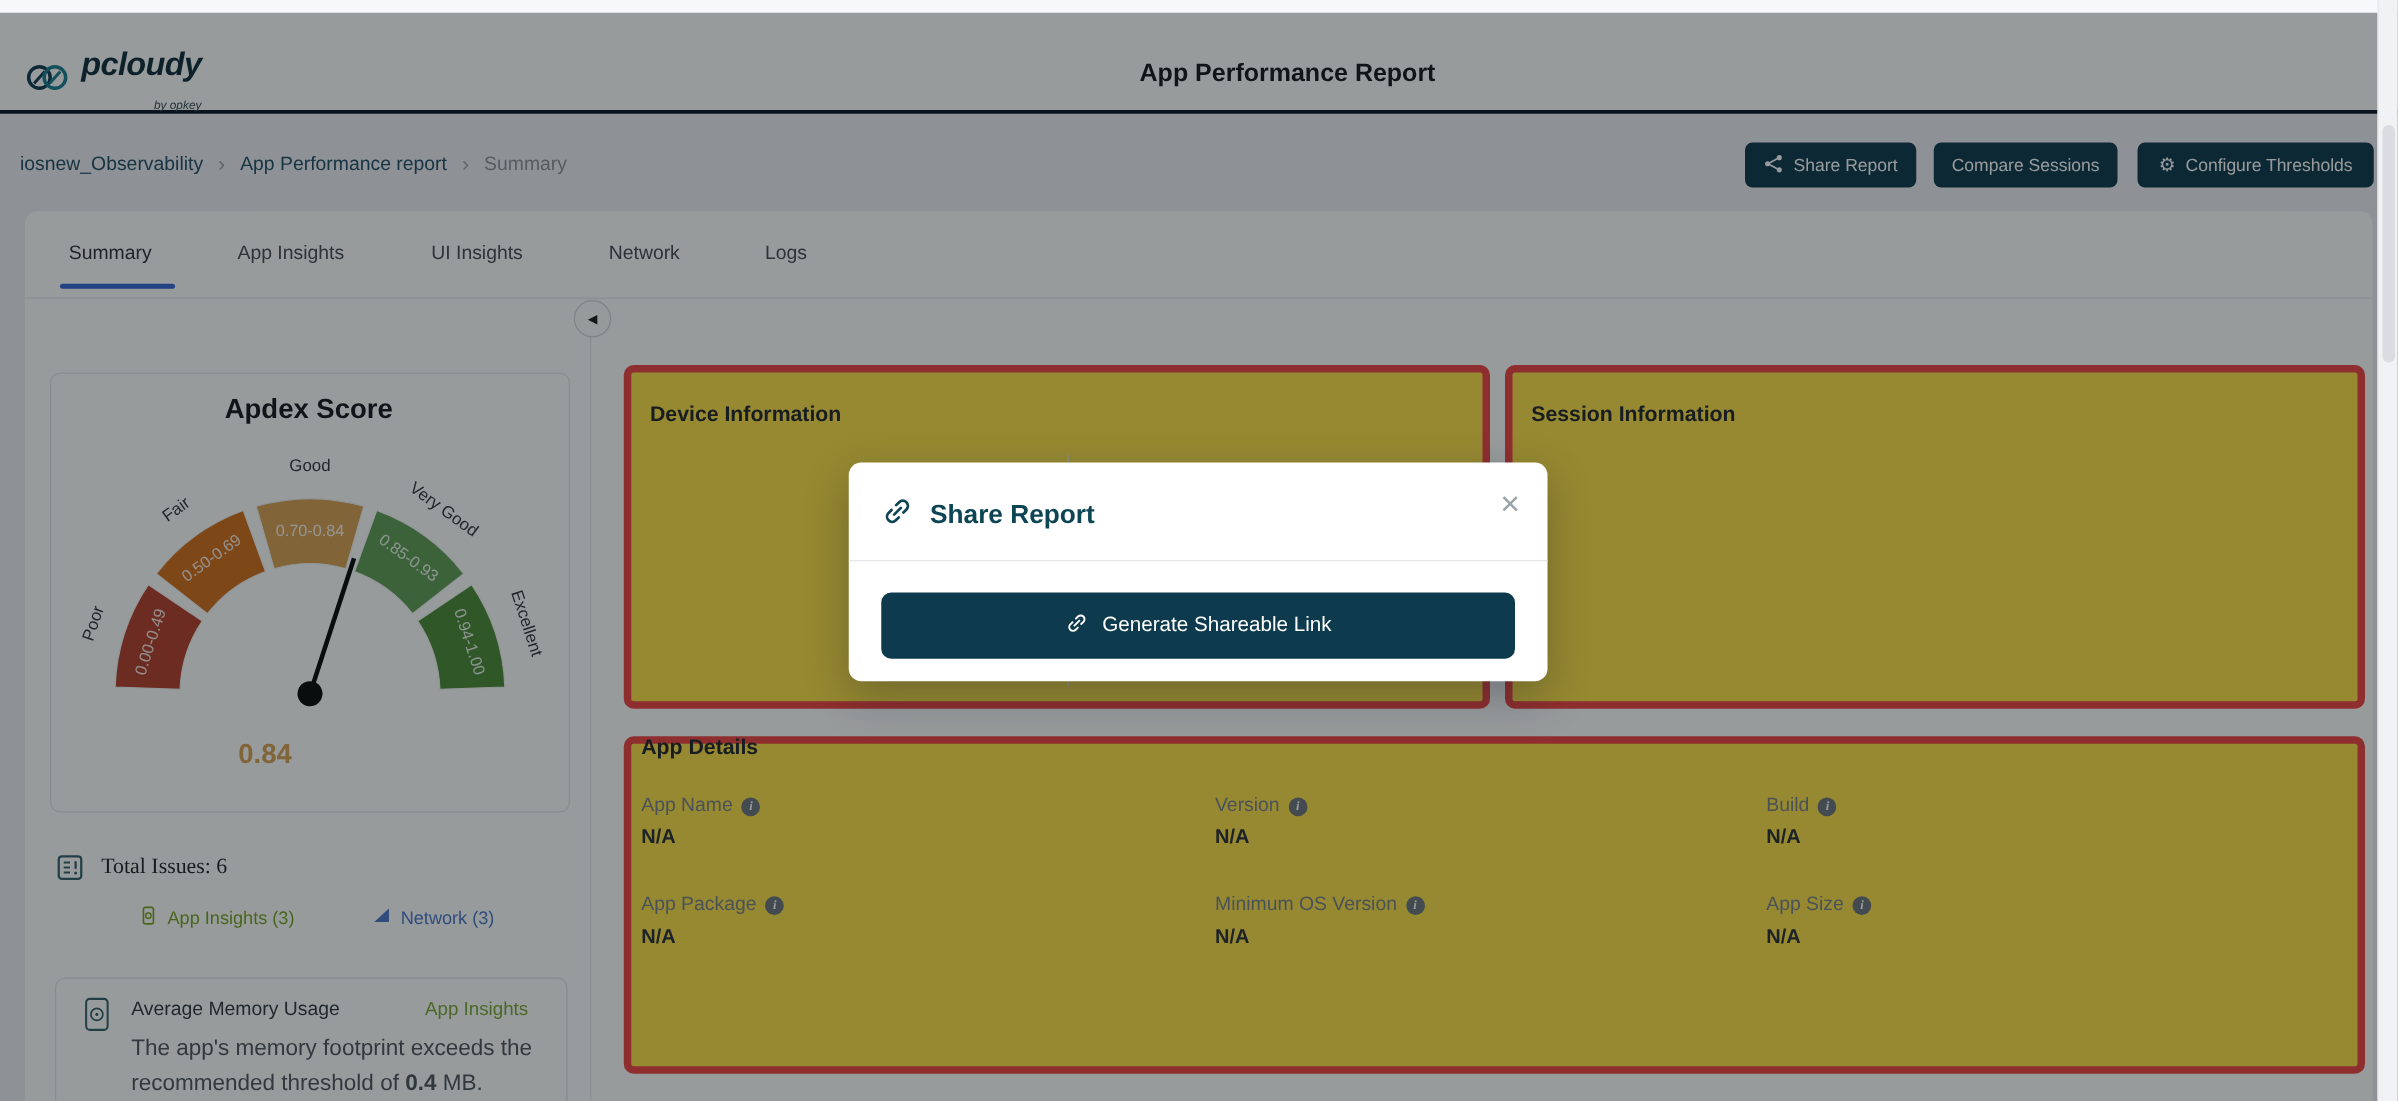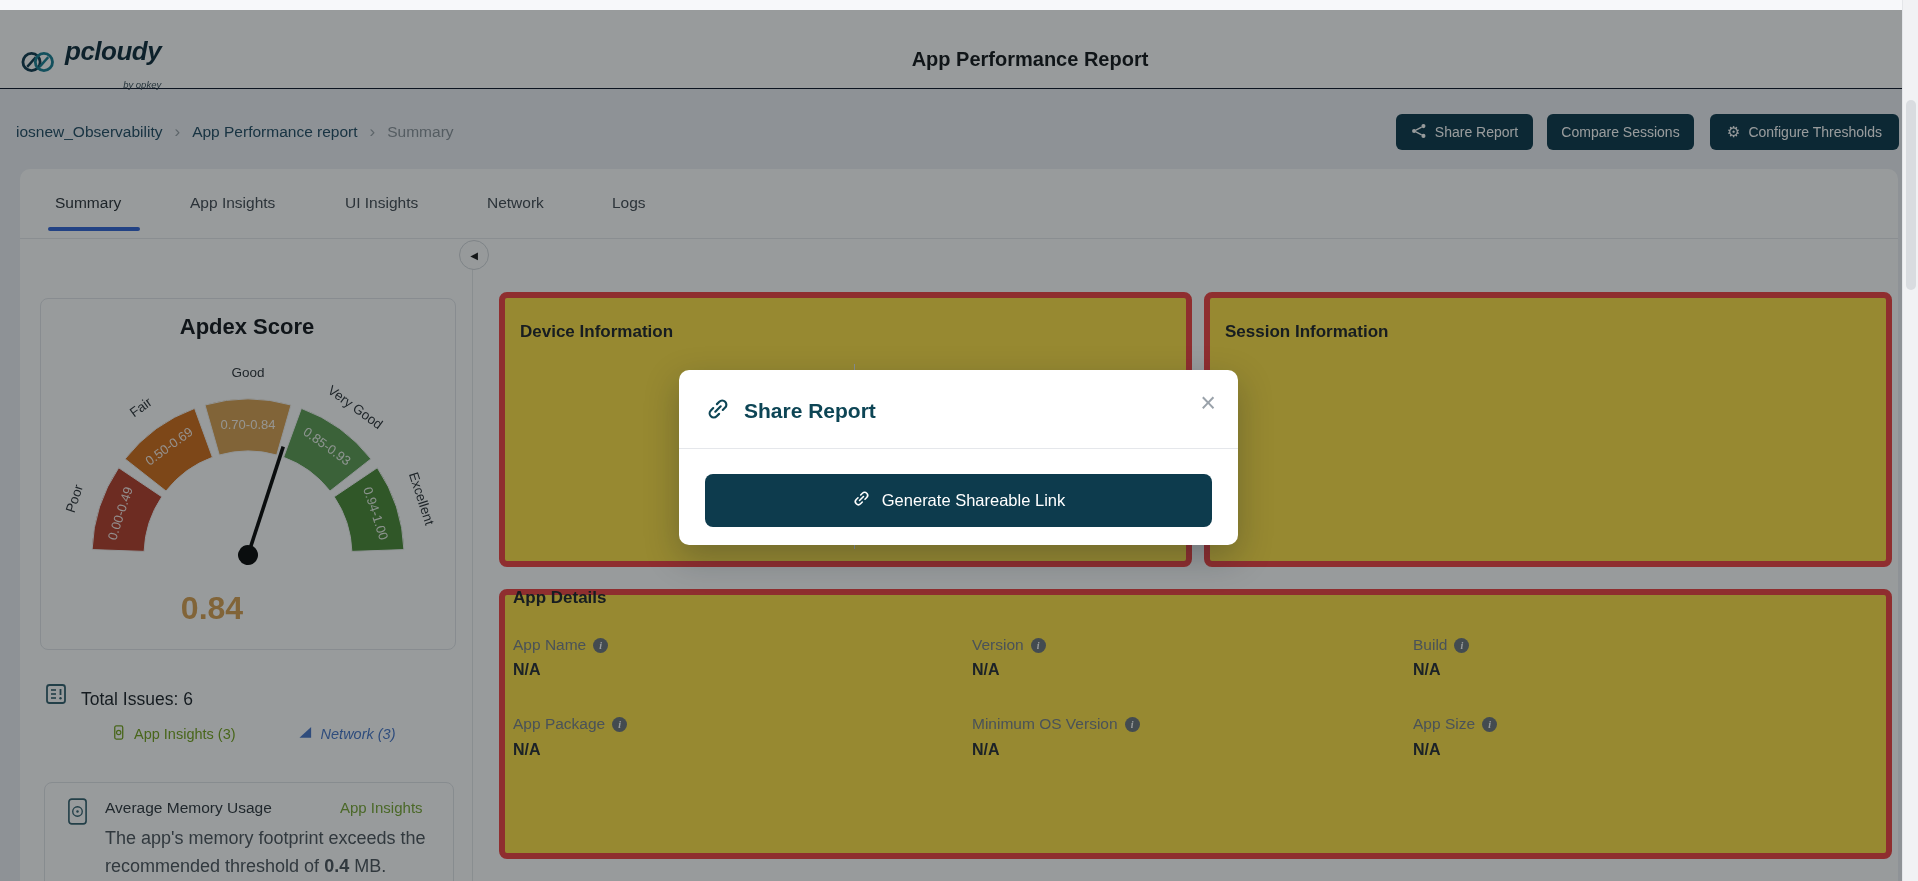--- a/index.html
+++ b/index.html
@@ -10,21 +10,21 @@
     -webkit-font-smoothing:antialiased;
   }
   .abs{position:absolute;}
 
   
   .top-strip{left:0;top:0;width:1918px;height:10px;background:#f7f8fa;z-index:70;}
   .scrollbar{left:1902px;top:0;width:16px;height:881px;background:#f1f2f4;z-index:70;border-left:1px solid #e4e6e9;}
   .scroll-thumb{position:absolute;left:3px;top:100px;width:10px;height:190px;border-radius:5px;background:#d9dce0;}
 
   
-  .header{left:0;top:10px;width:1918px;height:78px;background:#ffffff;border-bottom:1px solid #0f172a;}
+  .header{left:0;top:10px;width:1918px;height:78px;background:#ffffff;border-bottom:3px solid #0f172a;}
   .logo-wrap{left:18px;top:28px;display:flex;align-items:center;gap:7px;}
   .logo-text{font-size:26px;font-weight:700;font-style:italic;color:#102e3d;letter-spacing:-0.5px;line-height:1;}
   .logo-sub{font-size:9.5px;font-style:italic;color:#3a4e59;text-align:right;margin-top:15px;}
   .page-title{left:902px;top:38px;width:256px;text-align:center;font-size:20px;font-weight:700;color:#15191d;}
 
   
   .breadcrumb{left:16px;top:122px;display:flex;align-items:center;font-size:15.5px;}
   .crumb-link{color:#254e66;font-weight:500;cursor:pointer;}
   .crumb-sep{color:#99a1a8;margin:0 12px;font-size:17px;}
   .crumb-current{color:#8b939b;}
@@ -48,31 +48,31 @@
 
   .v-divider{left:472px;top:266px;width:1px;height:615px;background:#e5e8ea;}
   .collapse-btn{left:459px;top:240px;width:28px;height:28px;border-radius:50%;background:#fdfdfd;border:1px solid #d3d7db;
       display:flex;align-items:center;justify-content:center;font-size:10px;color:#1c1c1c;cursor:pointer;z-index:5;
       font-family:"DejaVu Sans",sans-serif;}
 
   
   .apdex-card{left:40px;top:298px;width:414px;height:350px;border:1px solid #e3e6ea;border-radius:8px;background:#fff;}
   .apdex-title{left:40px;top:314px;width:414px;text-align:center;font-size:22px;font-weight:700;color:#15191e;}
   .gauge-svg{left:38px;top:352px;}
-  .gauge-value{left:40px;top:590px;width:344px;text-align:center;font-size:32px;font-weight:700;}
+  .gauge-value{left:40px;top:590px;width:344px;text-align:center;font-size:22px;font-weight:700;}
 
   .seg-range{font-size:13px;fill:rgba(255,255,255,0.88);text-anchor:middle;}
   .seg-cat{font-size:13.5px;fill:#30363c;text-anchor:middle;font-weight:500;}
 
   
-  .issues-row{left:44px;top:682px;display:flex;align-items:flex-end;gap:13px;}
+  .issues-row{left:44px;top:682px;display:flex;align-items:flex-start;gap:13px;font-family:Liberation Serif, serif;}
   .issues-total{font-size:17.5px;color:#1e242a;font-weight:500;}
   .issues-sub{left:111px;top:724px;display:flex;align-items:center;gap:10px;font-size:14.5px;}
   .issues-appinsights{color:#76a421;display:flex;align-items:center;gap:8px;cursor:pointer;}
-  .issues-network{color:#4a78c9;display:flex;align-items:center;gap:8px;margin-left:52px;cursor:pointer;font-style:italic;}
+  .issues-network{color:#4a78c9;display:flex;align-items:center;gap:8px;margin-left:52px;cursor:pointer;}
 
   
   .memory-card{left:44px;top:782px;width:408px;height:120px;border:1px solid #e2e5e9;border-radius:8px;background:#fff;}
   .memory-icon{position:absolute;left:22px;top:14px;}
   .memory-title{position:absolute;left:60px;top:16px;font-size:15.5px;color:#323a41;}
   .memory-tag{position:absolute;left:295px;top:16px;font-size:15px;color:#7aa838;cursor:pointer;}
   .memory-desc{position:absolute;left:60px;top:42px;width:334px;font-size:18px;line-height:1.55;color:#4e565e;}
 
   
   .panel{background:#fde047;border:6px solid #ef4444;border-radius:8px;margin-top:36px;}

